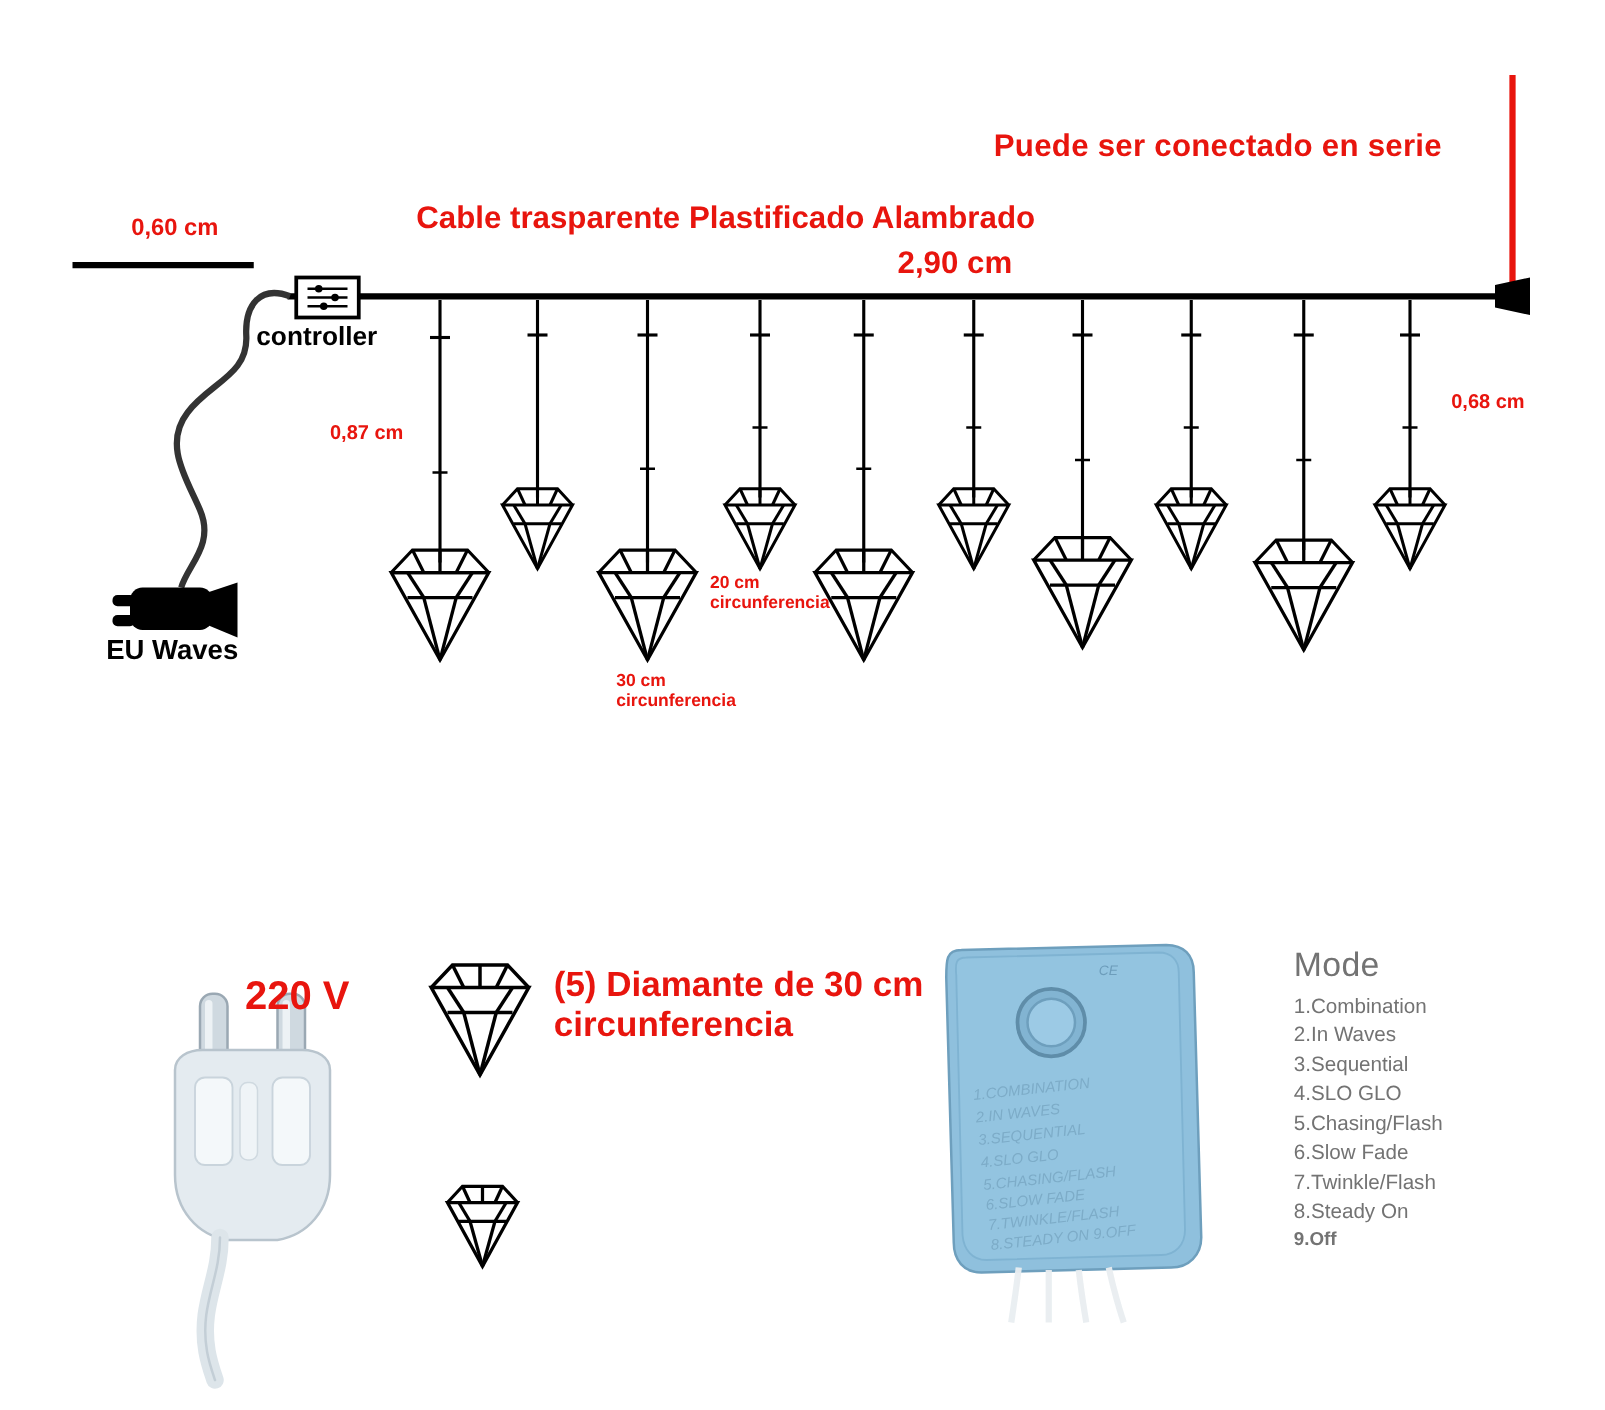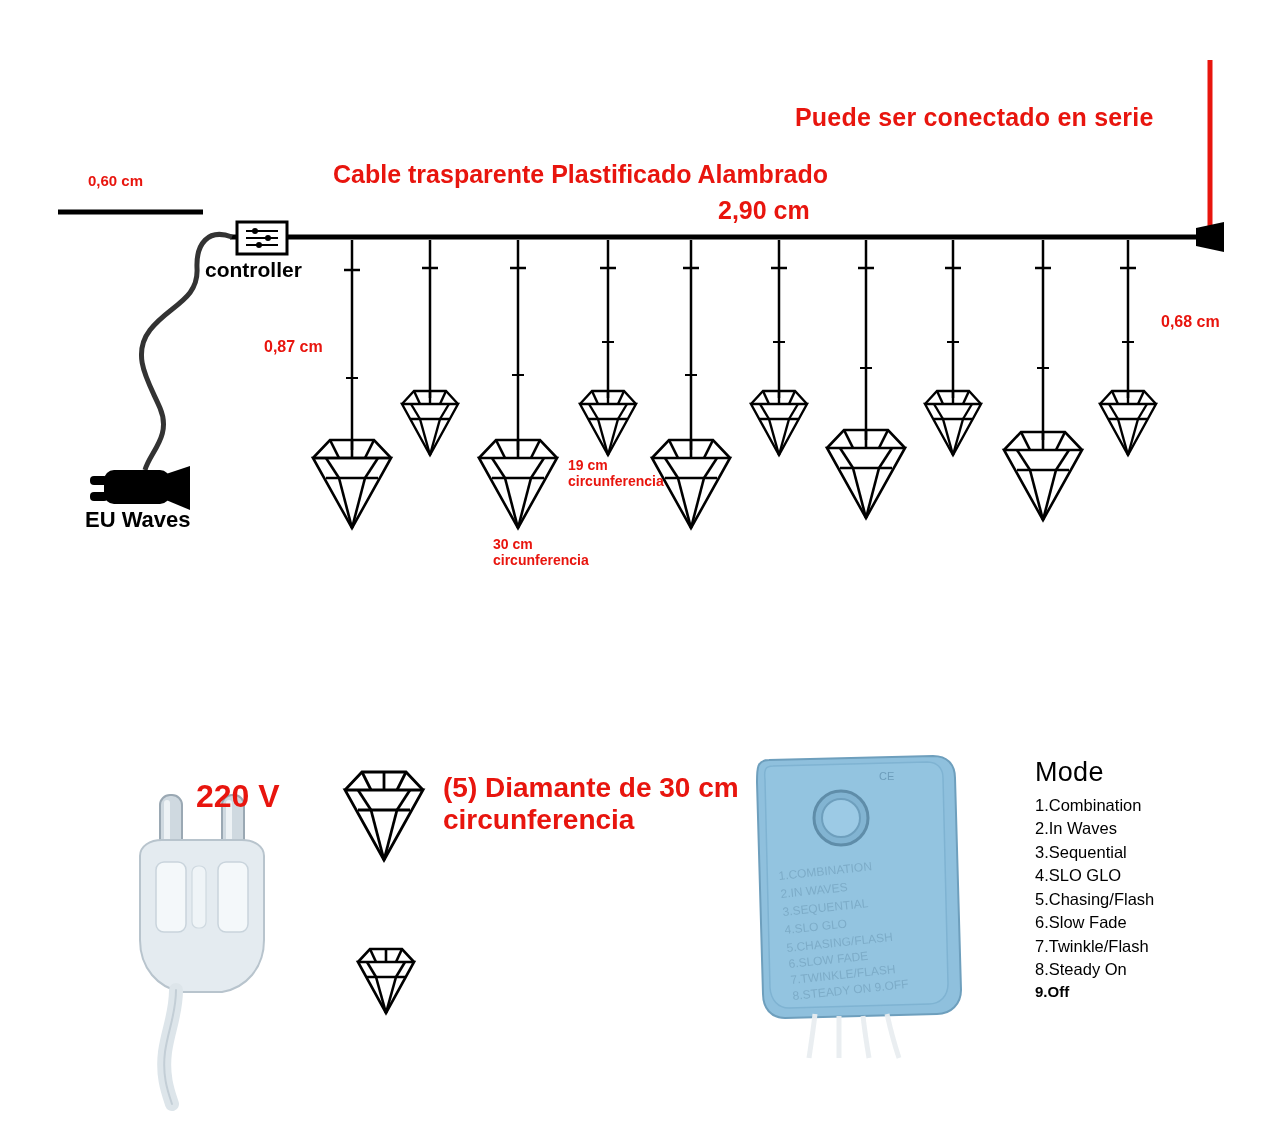--- a/index.html
+++ b/index.html
@@ -47,22 +47,22 @@
   }
   #label-cable {
     left: 333px; top: 160px;
     font-size: 25px;
   }
   #label-290 {
     left: 718px; top: 196px;
     font-size: 25px;
   }
   #label-060 {
-    left: 88px; top: 172px;
-    font-size: 15px;
+    left: 105px; top: 172px;
+    font-size: 19px;
   }
   #label-controller {
     left: 205px; top: 258px;
     font-size: 21px;
   }
   #label-087 {
     left: 264px; top: 338px;
     font-size: 16px;
   }
   #label-068 {
@@ -102,21 +102,21 @@
   #label-diamond-18 {
     left: 443px; top: 950px;
     font-size: 28px;
     width: 300px;
   }
   
   #mode-block {
     position: absolute;
     left: 1035px; top: 757px;
     width: 180px;
-    color: #000000;
+    color: #737373;
   }
   #mode-title {
     font-size: 27px;
     font-weight: normal;
     margin: 0 0 6px 0;
     letter-spacing: 0.3px;
   }
   .mode-item {
     font-size: 16.5px;
     line-height: 1.42;
@@ -125,20 +125,21 @@
   .mode-item.last {
     font-weight: bold;
     font-size: 15px;
   }
   
   #controller-photo {
     position: absolute;
     left: 755px; top: 752px;
     width: 215px;
     height: 310px;
+    font-style: italic;
   }
 </style>
 </head>
 <body>
 
 <div class="stage">
 
   <svg class="diagram" viewBox="0 0 1284 1128">
 
     <line x1="58" y1="212" x2="203" y2="212" stroke="#000" stroke-width="5"></line>
@@ -416,21 +417,21 @@
     </svg>
   </div>
 
   <div class="red-label" id="label-cable">Cable trasparente Plastificado Alambrado</div>
   <div class="red-label" id="label-series">Puede ser conectado en serie</div>
   <div class="red-label" id="label-290">2,90 cm</div>
   <div class="red-label" id="label-060">0,60 cm</div>
   <div class="black-label" id="label-controller">controller</div>
   <div class="red-label" id="label-087">0,87 cm</div>
   <div class="red-label" id="label-068">0,68 cm</div>
-  <div class="red-label" id="label-18cm" style="white-space:pre-line">19 cm
+  <div class="red-label" id="label-18cm" style="white-space:pre-line">20 cm
 circunferencia</div>
   <div class="red-label" id="label-30cm" style="white-space:pre-line">30  cm
 circunferencia</div>
   <div class="black-label" id="label-euplug">EU Waves</div>
 
   <div class="red-label" id="label-220v">220 V</div>
   <div class="red-label" id="label-diamond-30">(5) Diamante de 30 cm circunferencia</div>
 
   <div id="mode-block">
     <div id="mode-title">Mode</div>

